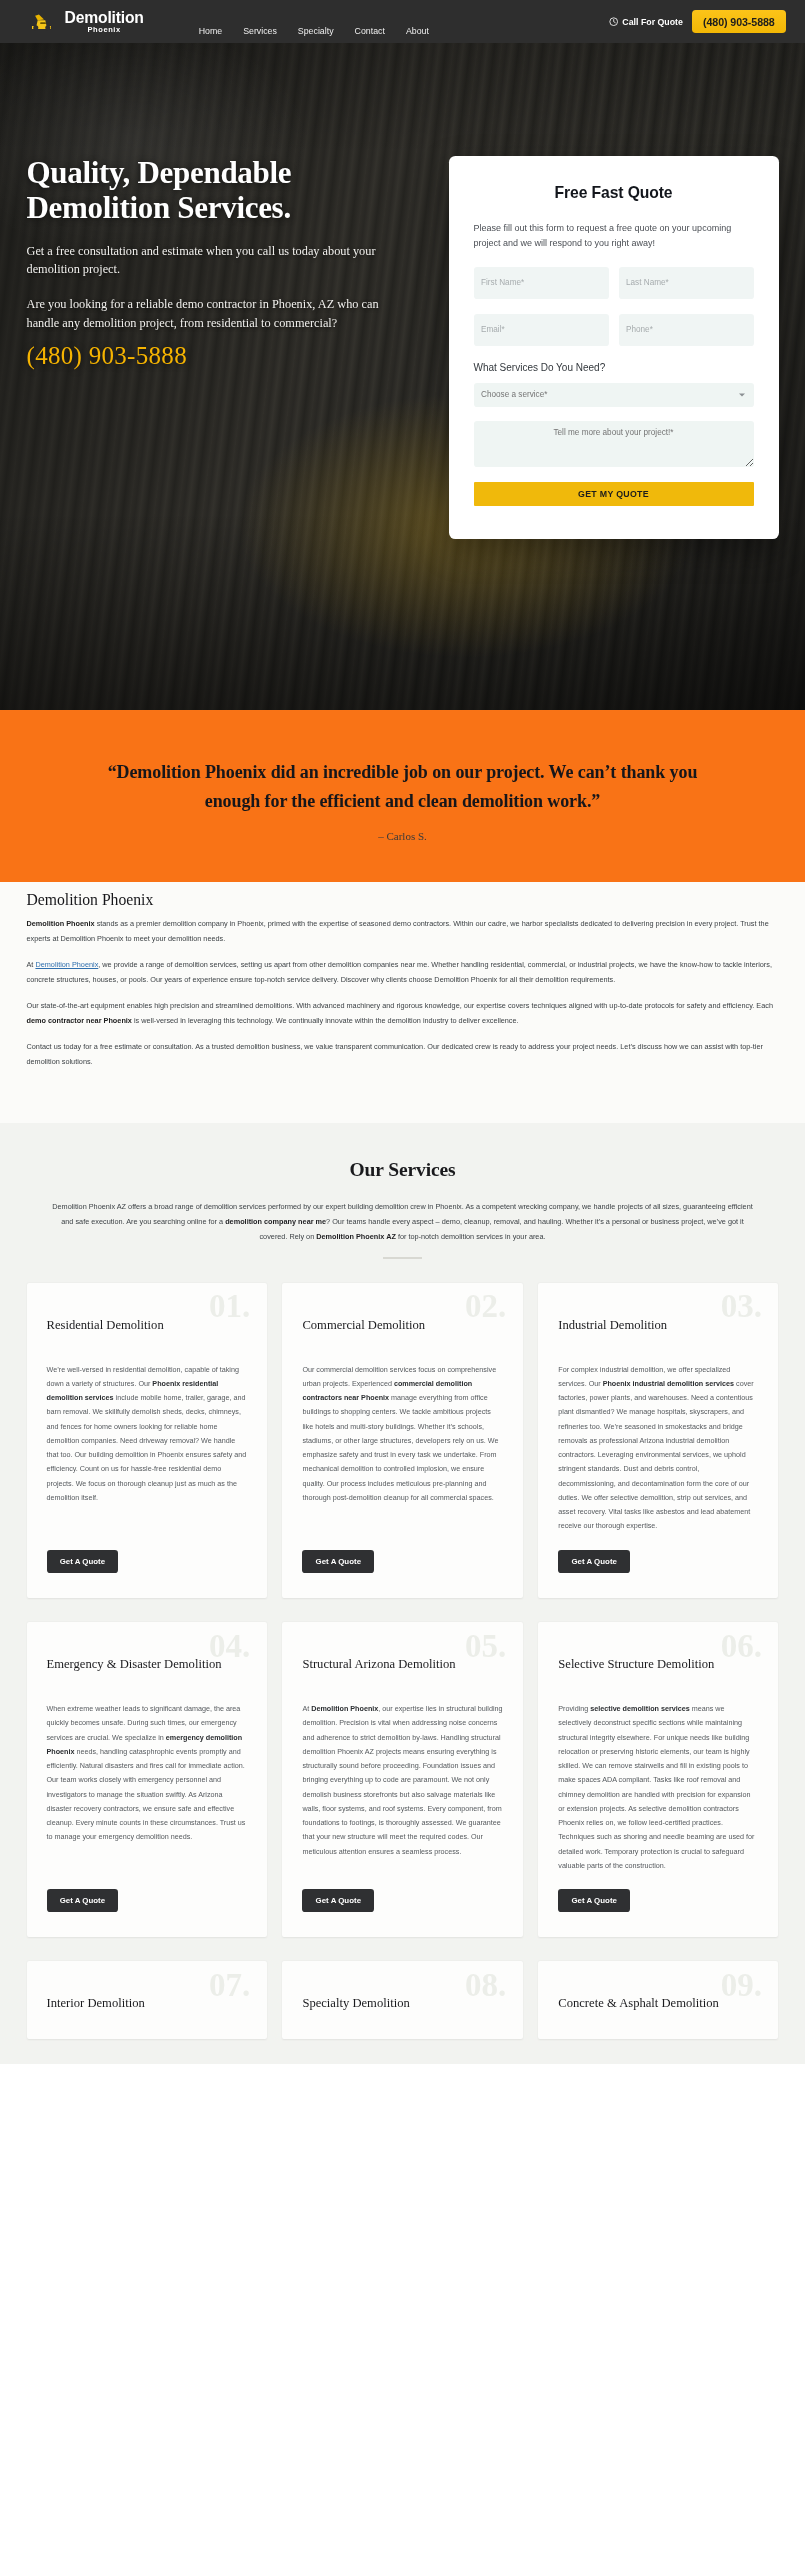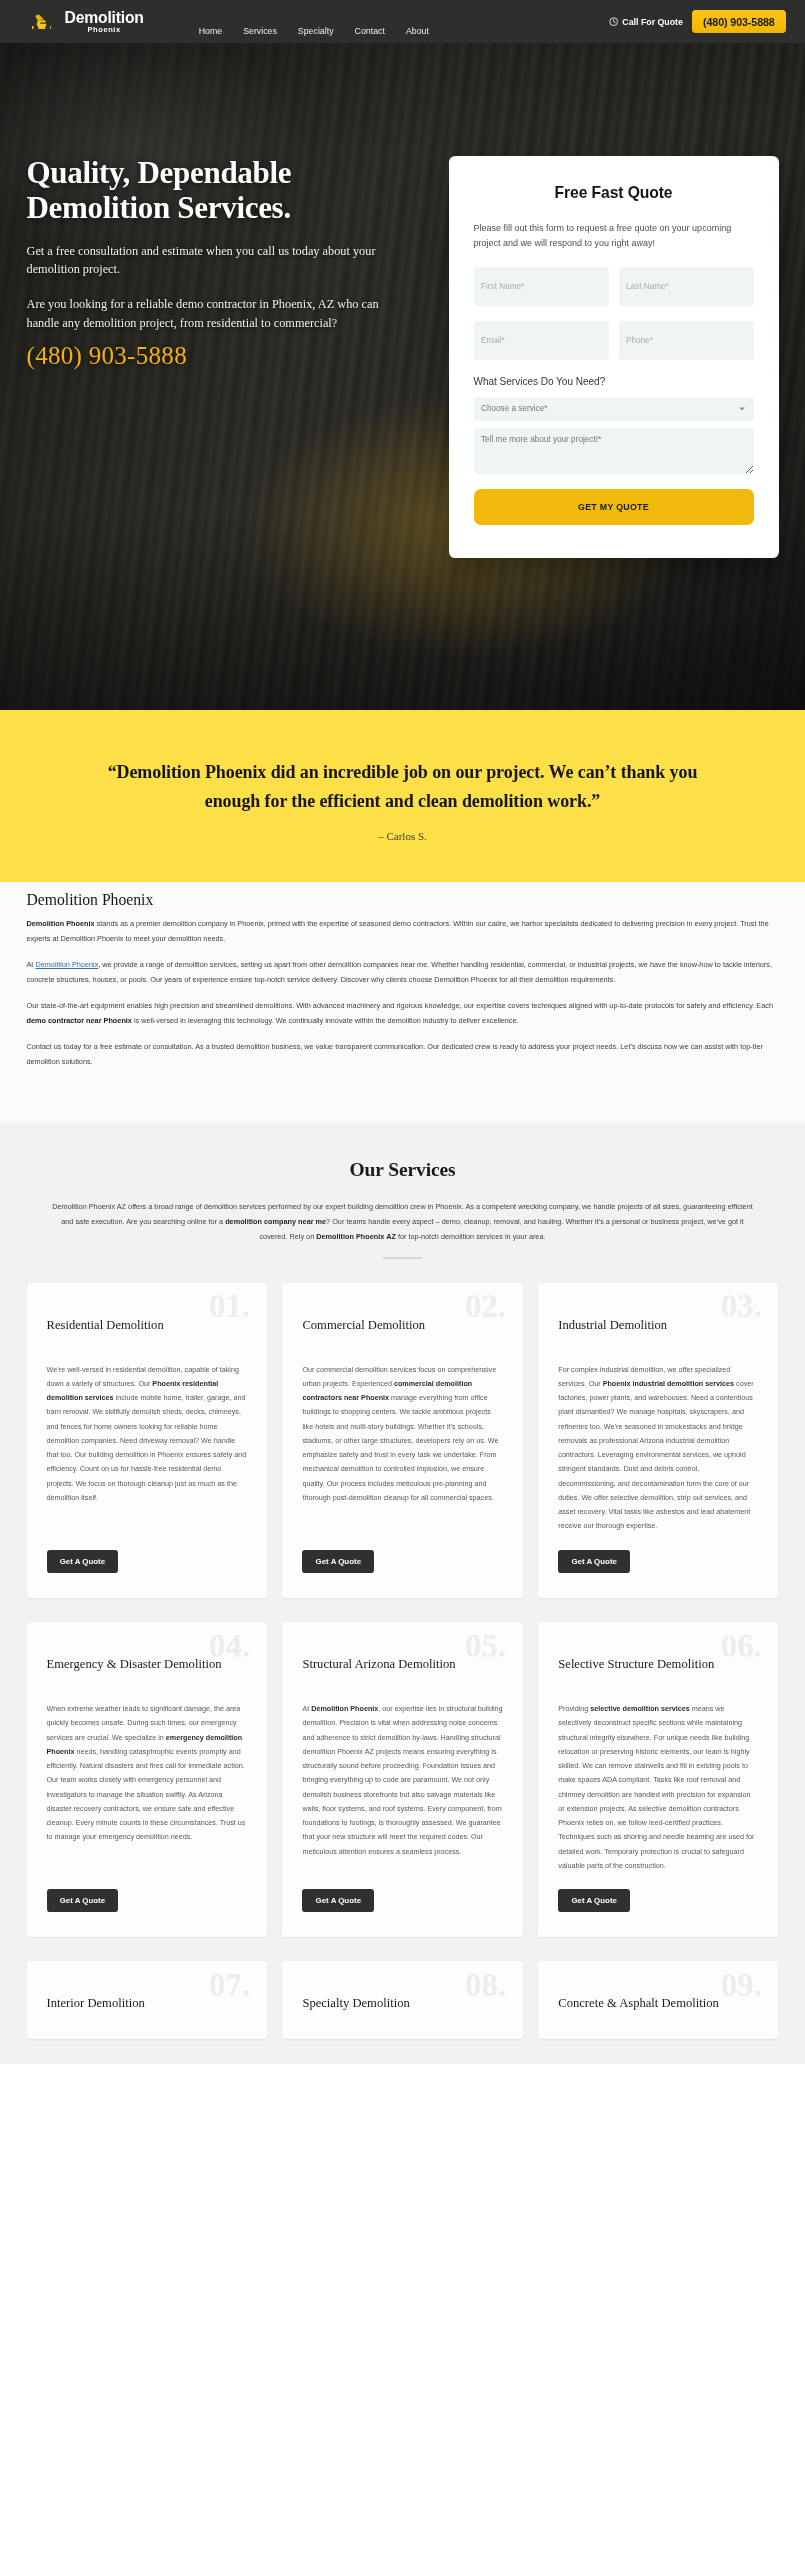--- a/index.html
+++ b/index.html
@@ -104,54 +104,54 @@
   }
   .quote-title {
     text-align: center; font-size: 15.7px; font-weight: 800; color: #13161c;
     letter-spacing: -0.1px;
   }
   .quote-desc {
     margin-top: 19px; font-size: 9px; line-height: 1.72; color: #4b4f55;
   }
   .field-row { display: flex; gap: 10px; margin-top: 15px; }
   .field {
-    flex: 1; height: 39px; border: none; border-radius: 3.1px;
+    flex: 1; height: 32px; border: none; border-radius: 3.1px;
     background: #f0f5f4; color: #9aa0a3; font-size: 8.2px;
     padding: 0 7.5px; font-family: "Liberation Sans", sans-serif;
   }
   .field::placeholder { color: #a7acae; }
   .q-sub {
     margin-top: 16.4px; font-size: 10px; color: #33383d; font-weight: 400;
   }
   .select-wrap { position: relative; margin-top: 9.4px; }
   .select-field {
     width: 100%; height: 24.5px; border: none; border-radius: 3.1px;
     background: #eff5f3; color: #a7acae; font-size: 8.2px; padding: 0 7.5px;
     appearance: none; font-family: "Liberation Sans", sans-serif;
   }
   .caret {
     position: absolute; right: 8.8px; top: 50%; transform: translateY(-50%);
     width: 0; height: 0; border-left: 3.1px solid transparent;
     border-right: 3.1px solid transparent; border-top: 3.8px solid #8b9093;
     pointer-events: none;
   }
   .textarea-field {
-    margin-top: 7px; width: 100%; height: 46px; border: none; border-radius: 3.1px;
+    margin-top: 14px; width: 100%; height: 46px; border: none; border-radius: 3.1px;
     background: #eff5f3; color: #a7acae; font-size: 8.2px; padding: 7px 7.5px;
-    resize: vertical; font-family: "Liberation Sans", sans-serif;
+    resize: vertical; font-family: "Liberation Sans", sans-serif; text-align: center;
   }
   .submit-btn {
-    margin-top: 12.6px; width: 100%; height: 36px; border: none; border-radius: 7px;
+    margin-top: 12.6px; width: 100%; height: 24px; border: none; border-radius: 1px;
     background: #f0b90b; color: #1c1c1c; font-size: 8.8px; font-weight: 800;
     letter-spacing: 0.3px; cursor: pointer; font-family: "Liberation Sans", sans-serif;
   }
 
   
   .testimonial {
-    background: #fde047; padding: 48px 14px 40px; text-align: center;
+    background: #f97316; padding: 48px 14px 40px; text-align: center;
   }
   .testimonial-quote {
     font-family: "Liberation Serif", serif;
     font-size: 18px; line-height: 1.62; color: #16161a; font-weight: 700;
     max-width: 604px; margin: 0 auto; letter-spacing: -0.1px;
   }
   .testimonial-author {
     font-family: "Liberation Serif", serif;
     margin-top: 14px; font-size: 11px; color: #3a3a3a;
   }

